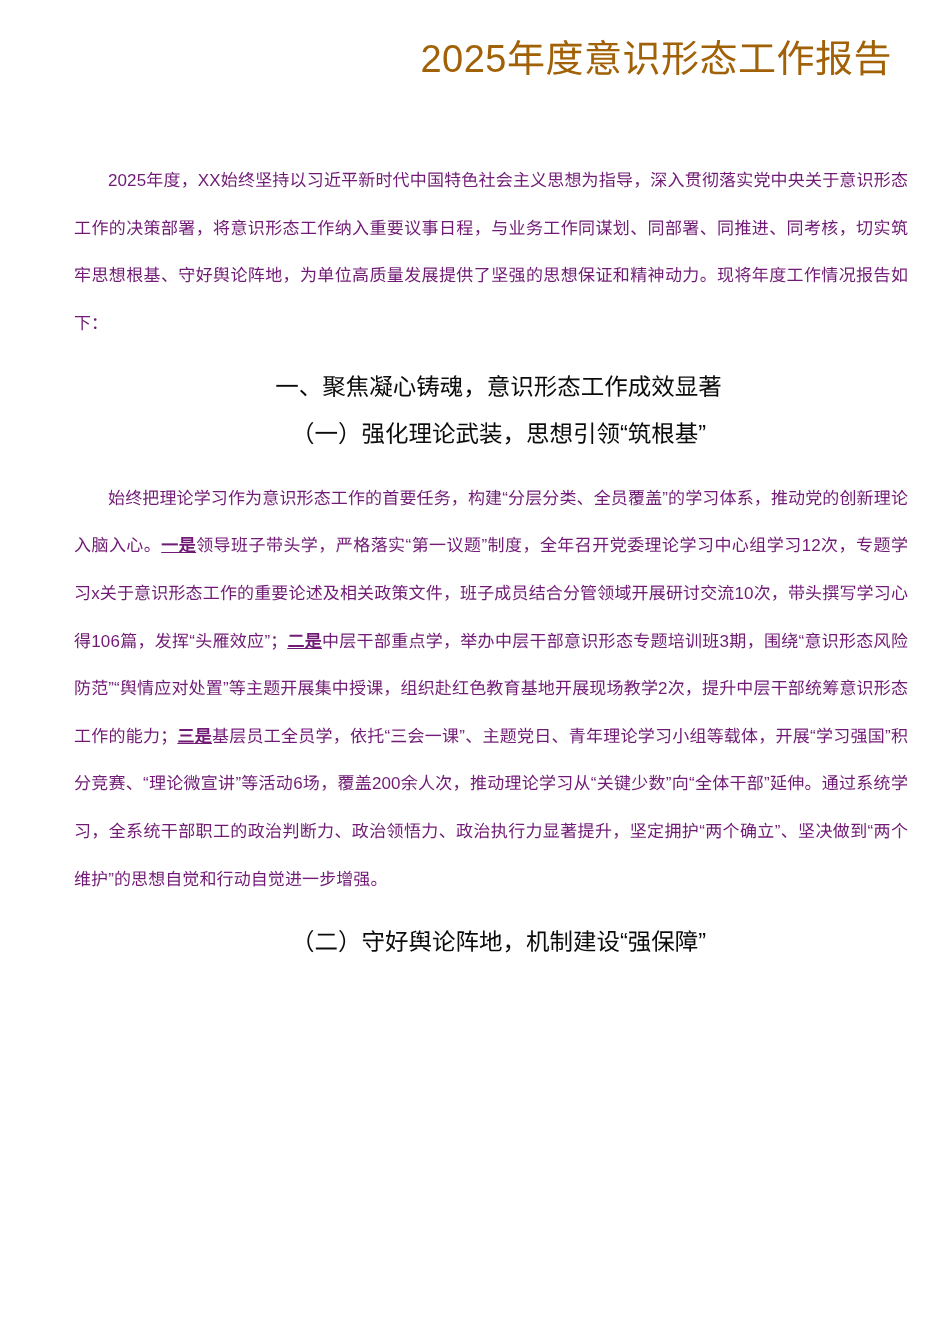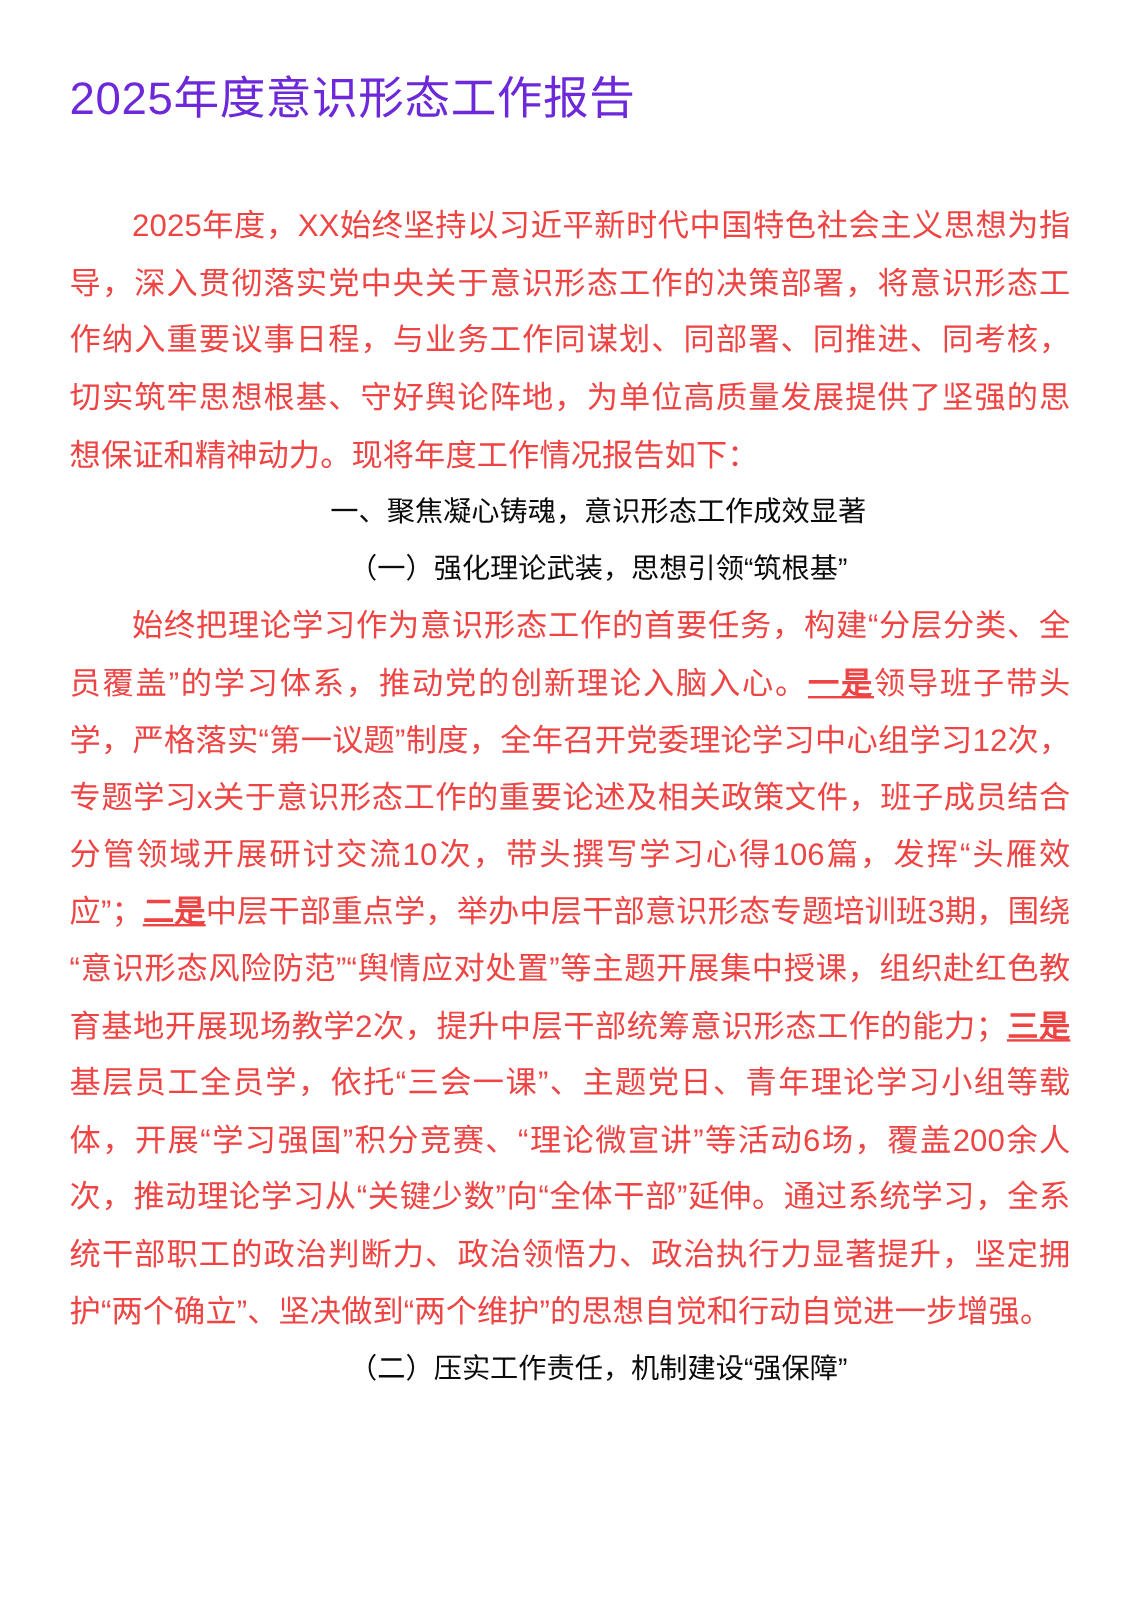--- a/index.html
+++ b/index.html
@@ -24,39 +24,39 @@
     position: absolute;
     left: 58px;
     top: 0;
     width: 834px;
   }
 
   .doc-title {
     font-size: 38px;
     line-height: 1.35;
     font-weight: 400;
-    text-align: left;
+    text-align: right;
     letter-spacing: 0.5px;
     margin: 0;
-    padding-top: 58px;
-    color: #6d28d9;
+    padding-top: 34px;
+    color: #a16207;
   }
 
   .title-spacer {
     height: 56px;
   }
 
   p.para {
-    margin: 0;
-    font-size: 26px;
+    margin: 16px;
+    font-size: 17px;
     line-height: 47.6px;
     text-align: justify;
     text-justify: inter-ideograph;
     text-align-last: left;
-    color: #ef4444;
+    color: #701a75;
     letter-spacing: 0.1px;
     word-break: break-all;
   }
 
   p.indent {
     text-indent: 2em;
   }
 
   p.heading {
     margin: 0;
@@ -86,17 +86,17 @@
 
     <h1 class="doc-title">2025年度意识形态工作报告</h1>
 
     <div class="title-spacer"></div>
 
     <div id="blocks">
         <p class="para indent"><span>2025年度，XX始终坚持以习近平新时代中国特色社会主义思想为指导，深入贯彻落实党中央关于意识形态工作的决策部署，将意识形态工作纳入重要议事日程，与业务工作同谋划、同部署、同推进、同考核，切实筑牢思想根基、守好舆论阵地，为单位高质量发展提供了坚强的思想保证和精神动力。现将年度工作情况报告如下：</span></p>
         <p class="heading"><span>一、聚焦凝心铸魂，意识形态工作成效显著</span></p>
         <p class="heading"><span>（一）强化理论武装，思想引领“筑根基”</span></p>
         <p class="para indent"><span>始终把理论学习作为意识形态工作的首要任务，构建“分层分类、全员覆盖”的学习体系，推动党的创新理论入脑入心。</span><b class="em">一是</b><span>领导班子带头学，严格落实“第一议题”制度，全年召开党委理论学习中心组学习12次，专题学习x关于意识形态工作的重要论述及相关政策文件，班子成员结合分管领域开展研讨交流10次，带头撰写学习心得106篇，发挥“头雁效应”；</span><b class="em">二是</b><span>中层干部重点学，举办中层干部意识形态专题培训班3期，围绕“意识形态风险防范”“舆情应对处置”等主题开展集中授课，组织赴红色教育基地开展现场教学2次，提升中层干部统筹意识形态工作的能力；</span><b class="em">三是</b><span>基层员工全员学，依托“三会一课”、主题党日、青年理论学习小组等载体，开展“学习强国”积分竞赛、“理论微宣讲”等活动6场，覆盖200余人次，推动理论学习从“关键少数”向“全体干部”延伸。通过系统学习，全系统干部职工的政治判断力、政治领悟力、政治执行力显著提升，坚定拥护“两个确立”、坚决做到“两个维护”的思想自觉和行动自觉进一步增强。</span></p>
-        <p class="heading"><span>（二）压实工作责任，机制建设“强保障”</span></p>
+        <p class="heading"><span>（二）守好舆论阵地，机制建设“强保障”</span></p>
       </div>
 
   </div>
 </div>
 
 </body></html>

